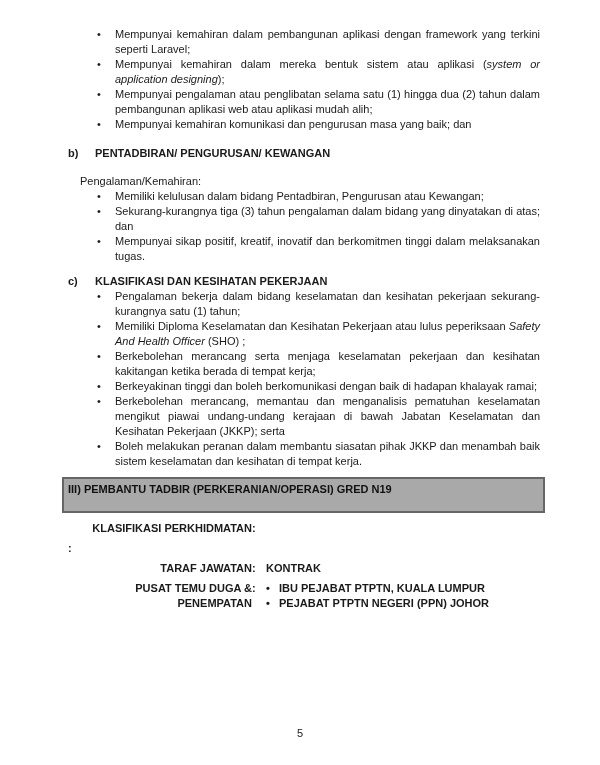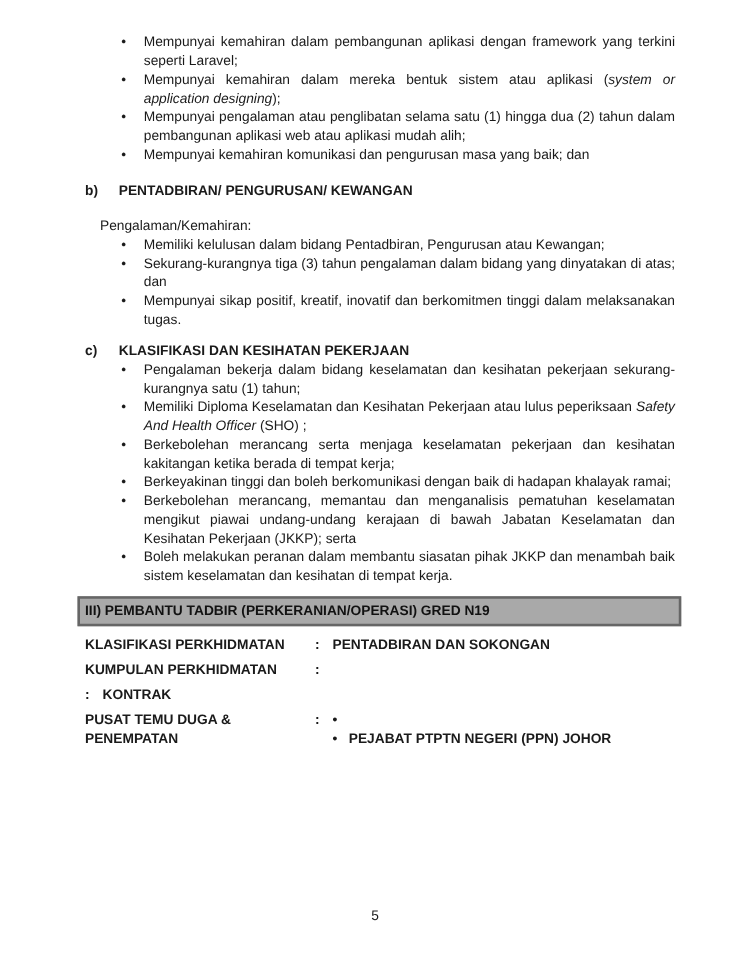--- a/index.html
+++ b/index.html
@@ -37,38 +37,38 @@
     left: 0; top: 0;
   }
   .it { font-style: italic; }
   .section-b { margin-top: 14px; }
   .section-c { margin-top: 10px; }
   .shead { display: flex; font-weight: bold; }
   .slabel { width: 27px; flex: none; }
   .subtitle { margin-top: 13px; margin-left: 12px; }
   .banner {
     margin: 8px 55px 0 62px;
-    height: 24px;
+    height: 36px;
     box-sizing: border-box;
     border: 2px solid #666666;
     background: #a9a9a9;
     font-size: 11px;
     font-weight: bold;
     line-height: 20px;
     padding-left: 4px;
     color: #111111;
   }
   .dtable {
     margin: 8px 60px 0 68px;
     font-size: 11px;
     font-weight: bold;
     line-height: 15px;
   }
   .trow { display: flex; margin-bottom: 5px; }
-  .tlabel { width: 184px; flex: none; white-space: pre-line; }
+  .tlabel { width: 184px; flex: none; white-space: pre-line; text-align: right; }
   .tcolon { width: 14px; flex: none; }
   .tvalue { flex: 1; }
   .tvline { display: flex; }
   .tvbullet { width: 13px; flex: none; }
   .pagenum {
     position: absolute;
     left: 0; right: 0; bottom: 26px;
     text-align: center;
     font-size: 11px;
     color: #1a1a1a;
@@ -116,45 +116,41 @@
   </div>
 
   <div class="banner" style="background-color: rgb(169, 169, 169); border-color: rgb(102, 102, 102);">
     <span>III) PEMBANTU TADBIR (PERKERANIAN/OPERASI) GRED N19</span>
   </div>
 
   <div class="dtable" id="details-table">
       <div class="trow">
         <div class="tlabel">KLASIFIKASI PERKHIDMATAN</div>
         <div class="tcolon">:</div>
-        <div class="tvalue">
-          <div class="tvline">
-            <span>PENTADBIRAN DAN SOKONGAN</span>
-          </div>
-        </div>
       </div>
       <div class="trow">
-        <div class="tlabel">KUMPULAN PERKHIDMATAN</div>
         <div class="tcolon">:</div>
       </div>
       <div class="trow">
+        <div class="tlabel">TARAF JAWATAN</div>
         <div class="tcolon">:</div>
         <div class="tvalue">
           <div class="tvline">
             <span>KONTRAK</span>
           </div>
         </div>
       </div>
       <div class="trow">
         <div class="tlabel">PUSAT TEMU DUGA &amp;
 PENEMPATAN</div>
         <div class="tcolon">:</div>
         <div class="tvalue">
           <div class="tvline">
             <span class="tvbullet">•</span>
+            <span>IBU PEJABAT PTPTN, KUALA LUMPUR</span>
           </div>
           <div class="tvline">
             <span class="tvbullet">•</span>
             <span>PEJABAT PTPTN NEGERI (PPN) JOHOR</span>
           </div>
         </div>
       </div>
     </div>
 
   <div class="pagenum">5</div>

